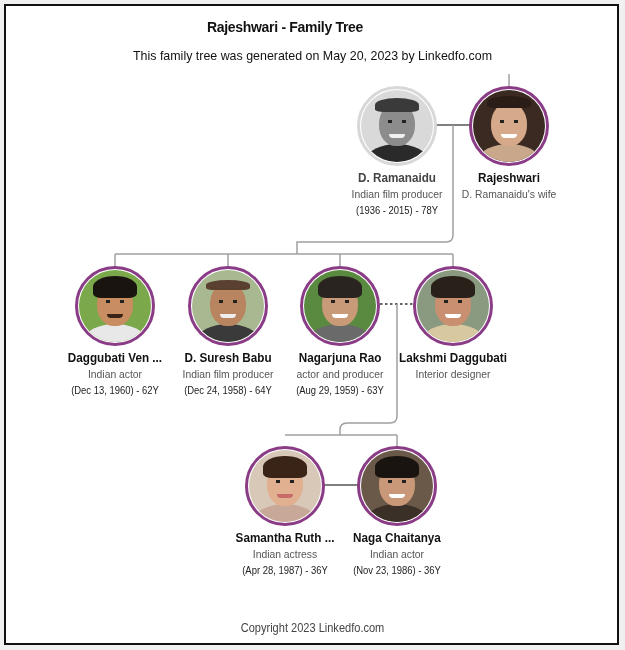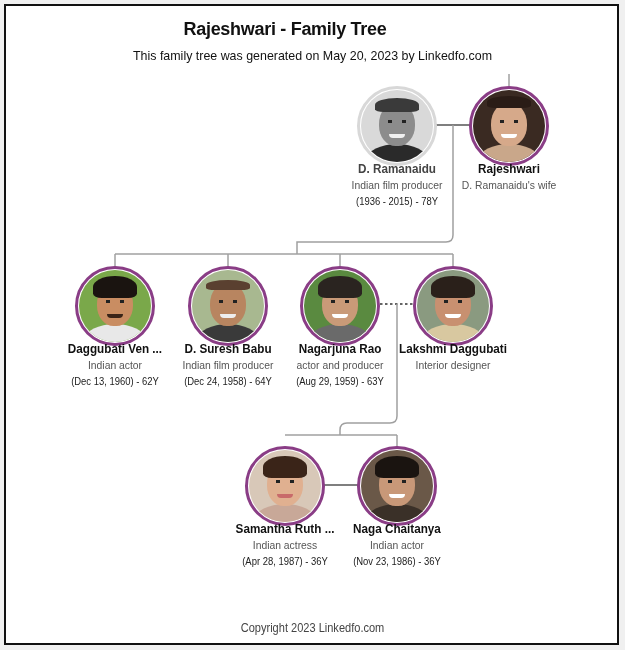--- a/index.html
+++ b/index.html
@@ -7,21 +7,21 @@
       width: 625px; height: 650px; background: #f0f0f0;
       font-family: "Liberation Sans", "DejaVu Sans", sans-serif;
       position: relative; overflow: hidden;
     }
     .frame {
       position: absolute; left: 4px; top: 4px; width: 615px; height: 641px;
       background: #ffffff; border: 2px solid #111; box-sizing: border-box;
     }
     .title {
       position: absolute; left: 0; width: 570px; top: 19px; text-align: center;
-      font-size: 18px; font-weight: bold; color: #111; letter-spacing: -0.3px;
+      font-size: 14px; font-weight: bold; color: #111; letter-spacing: -0.3px;
       font-family: "Liberation Sans", sans-serif;
     }
     .subtitle {
       position: absolute; left: 0; width: 625px; top: 48px; text-align: center;
       font-size: 13.5px; color: #111; font-family: "Liberation Sans", sans-serif;
       transform: scaleX(0.92);
     }
     .footer {
       position: absolute; left: 0; width: 625px; top: 621px; text-align: center;
       font-size: 12px; color: #444; transform: scaleX(0.92);
@@ -49,21 +49,21 @@
     .face .body {
       position: absolute; left: 6px; top: 54px; width: 60px; height: 30px; border-radius: 50% 50% 0 0;
     }
     .face .eyes {
       position: absolute; left: 27px; top: 30px; width: 18px; height: 3px;
       border-left: 4px solid #222; border-right: 4px solid #222; box-sizing: border-box;
     }
     .face .mouth {
       position: absolute; left: 28px; top: 44px; width: 16px; height: 4px; border-radius: 0 0 8px 8px;
     }
-    .info { position: absolute; top: 75px; left: 0; width: 120px; }
+    .info { position: absolute; top: 84px; left: 0; width: 120px; }
     .name {
       font-weight: bold; font-size: 13px; color: #111; white-space: nowrap;
       transform: scaleX(0.9); transform-origin: center;
     }
     .role {
       font-size: 11.5px; color: #555; margin-top: 3px; white-space: nowrap;
       transform: scaleX(0.9);
     }
     .dates {
       font-size: 10.5px; color: #222; margin-top: 4px; white-space: nowrap;

